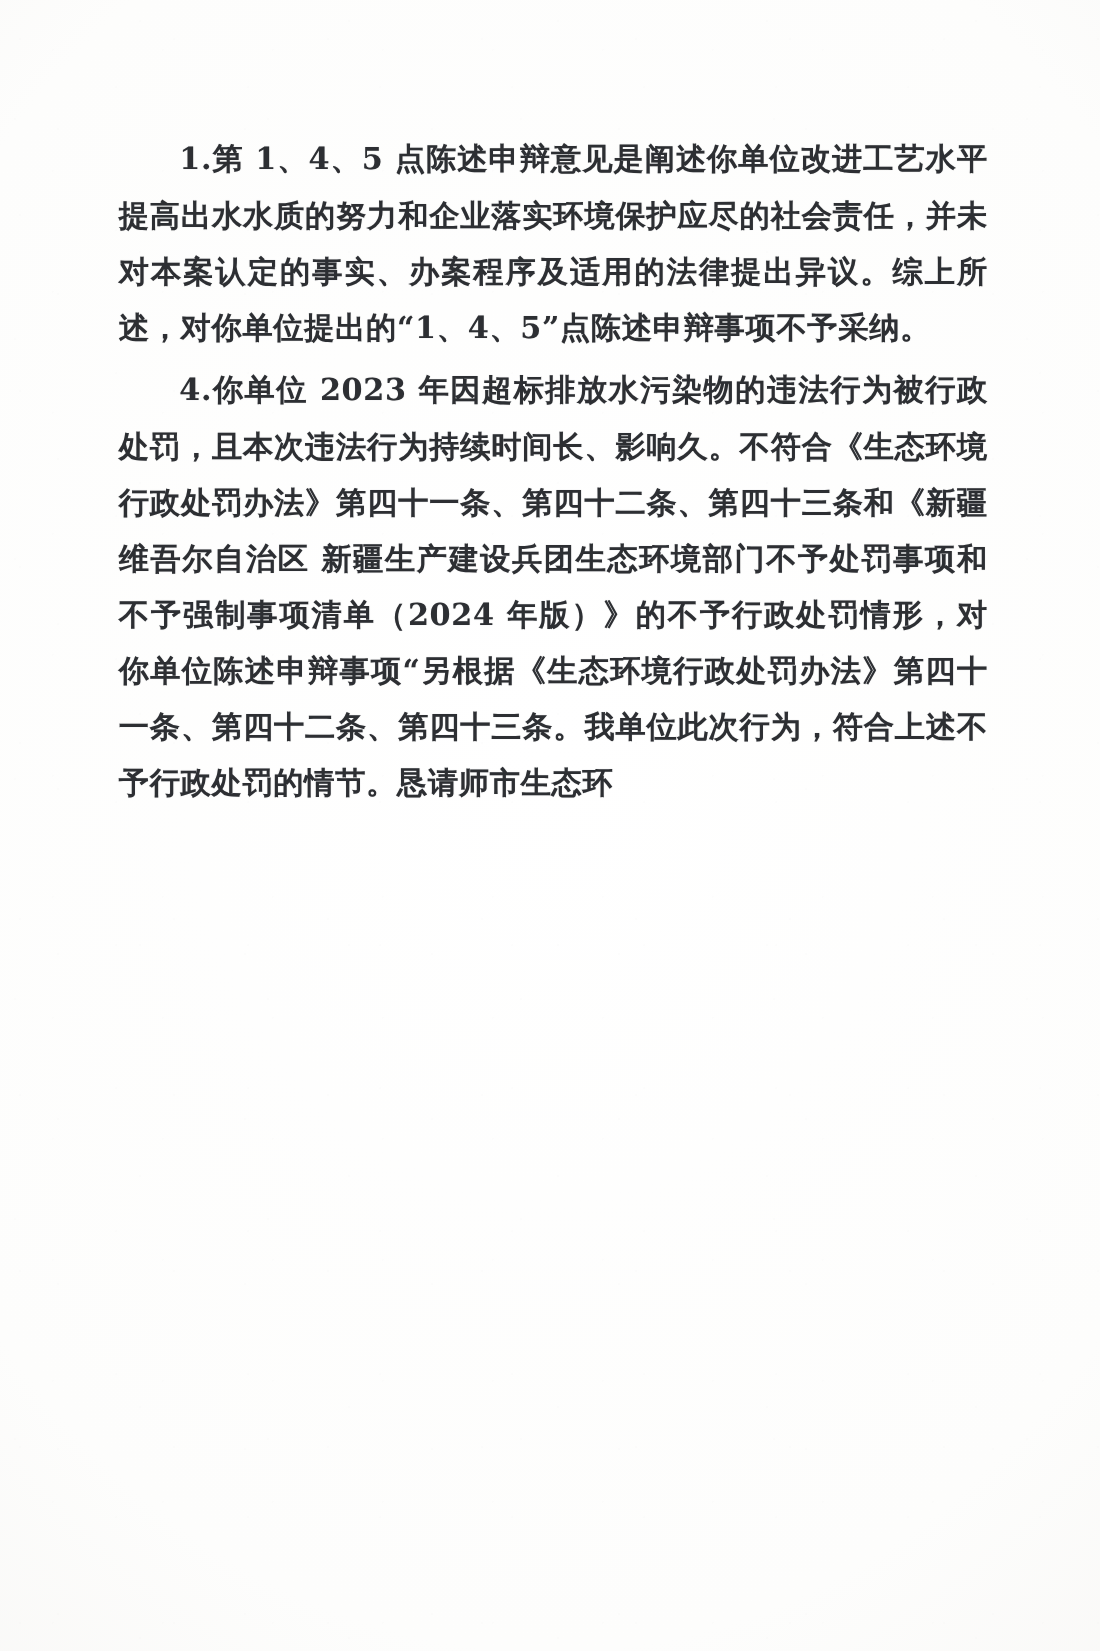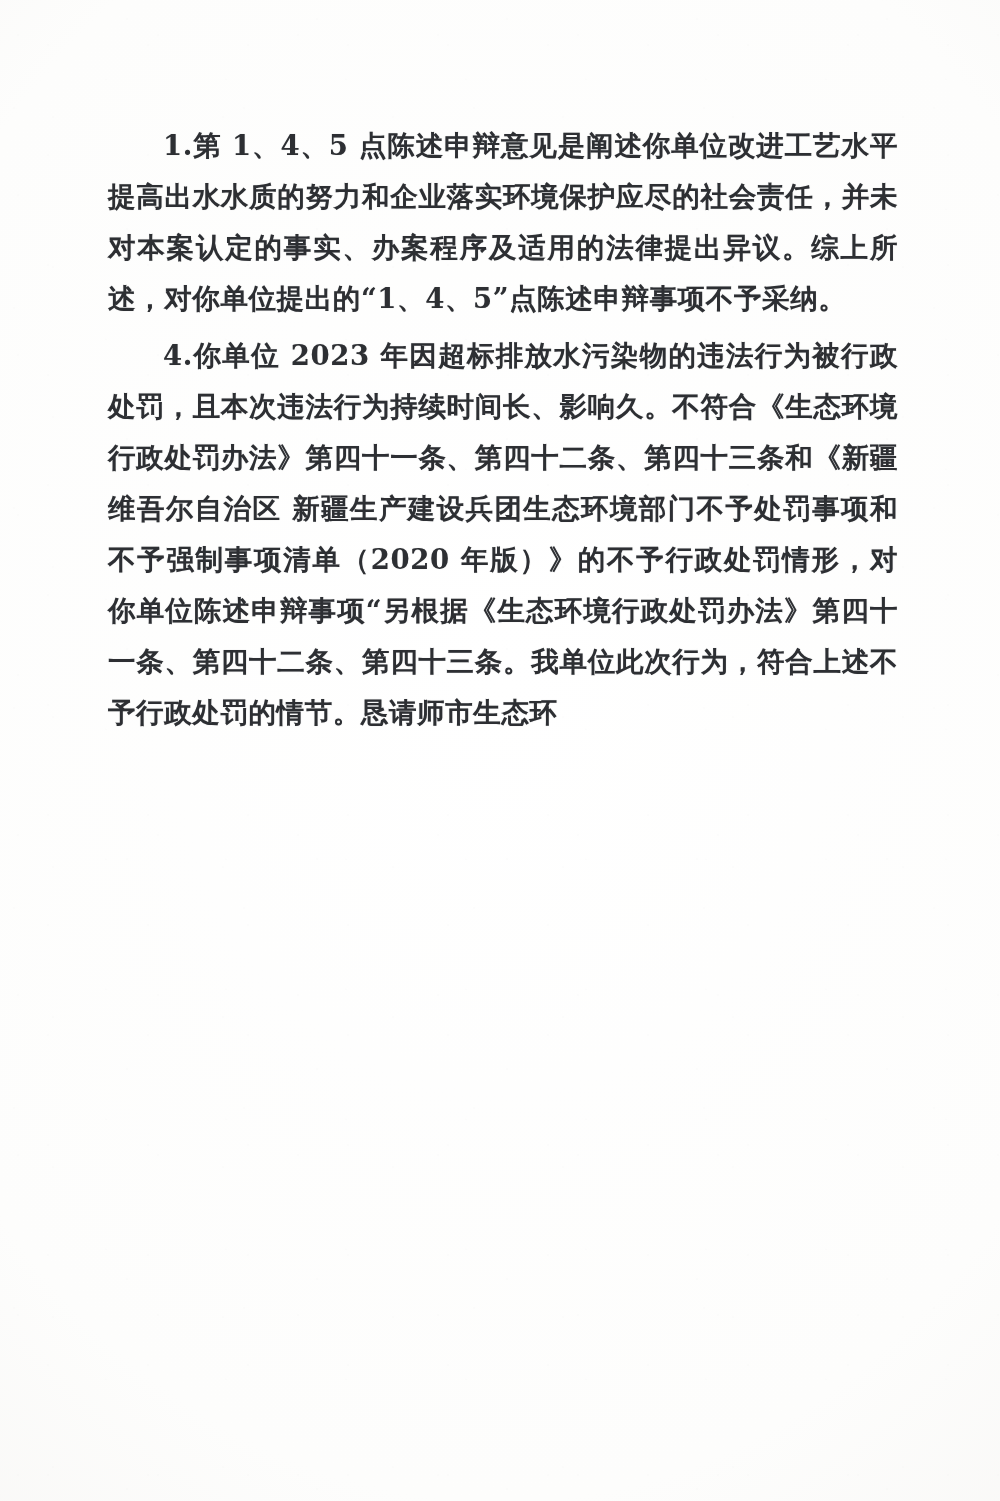--- a/index.html
+++ b/index.html
@@ -67,15 +67,15 @@
   }
 </style>
 </head>
 <body>
 
 <div class="page">
   <div class="grain"></div>
 
   <div class="content">
     <p class="para">1.第 1、4、5 点陈述申辩意见是阐述你单位改进工艺水平提高出水水质的努力和企业落实环境保护应尽的社会责任，并未对本案认定的事实、办案程序及适用的法律提出异议。综上所述，对你单位提出的“1、4、5”点陈述申辩事项不予采纳。</p>
-    <p class="para">4.你单位 2023 年因超标排放水污染物的违法行为被行政处罚，且本次违法行为持续时间长、影响久。不符合《生态环境行政处罚办法》第四十一条、第四十二条、第四十三条和《新疆维吾尔自治区 新疆生产建设兵团生态环境部门不予处罚事项和不予强制事项清单（2020 年版）》的不予行政处罚情形，对你单位陈述申辩事项“另根据《生态环境行政处罚办法》第四十一条、第四十二条、第四十三条。我单位此次行为，符合上述不予行政处罚的情节。恳请师市生态环</p>
+    <p class="para">4.你单位 2023 年因超标排放水污染物的违法行为被行政处罚，且本次违法行为持续时间长、影响久。不符合《生态环境行政处罚办法》第四十一条、第四十二条、第四十三条和《新疆维吾尔自治区 新疆生产建设兵团生态环境部门不予处罚事项和不予强制事项清单（2024 年版）》的不予行政处罚情形，对你单位陈述申辩事项“另根据《生态环境行政处罚办法》第四十一条、第四十二条、第四十三条。我单位此次行为，符合上述不予行政处罚的情节。恳请师市生态环</p>
   </div>
 </div>
 
 </body></html>

